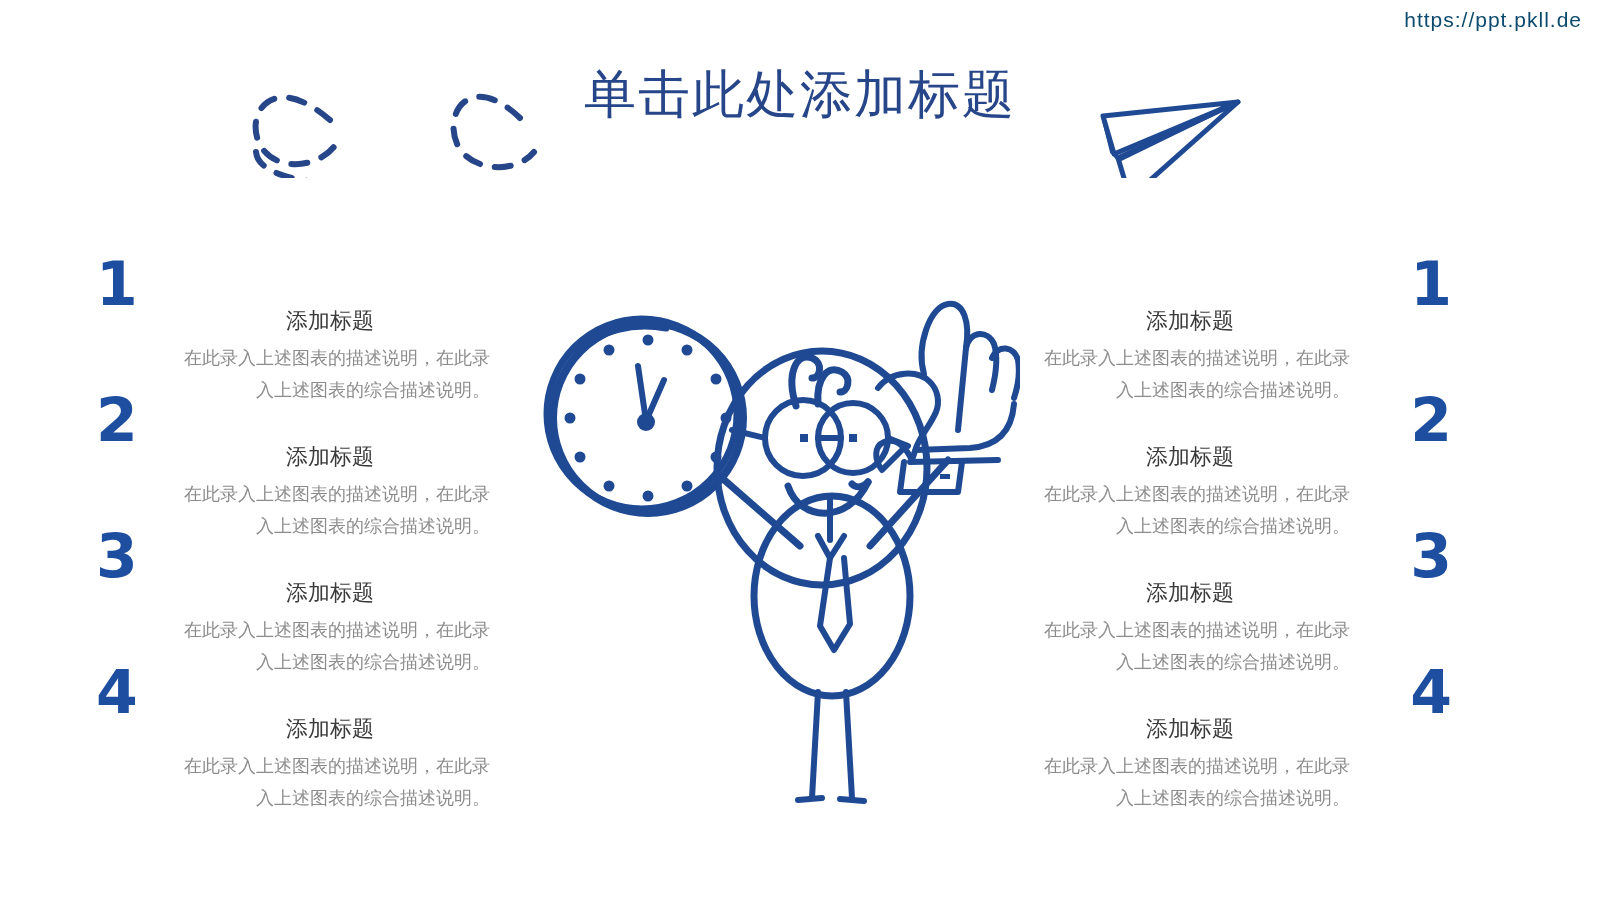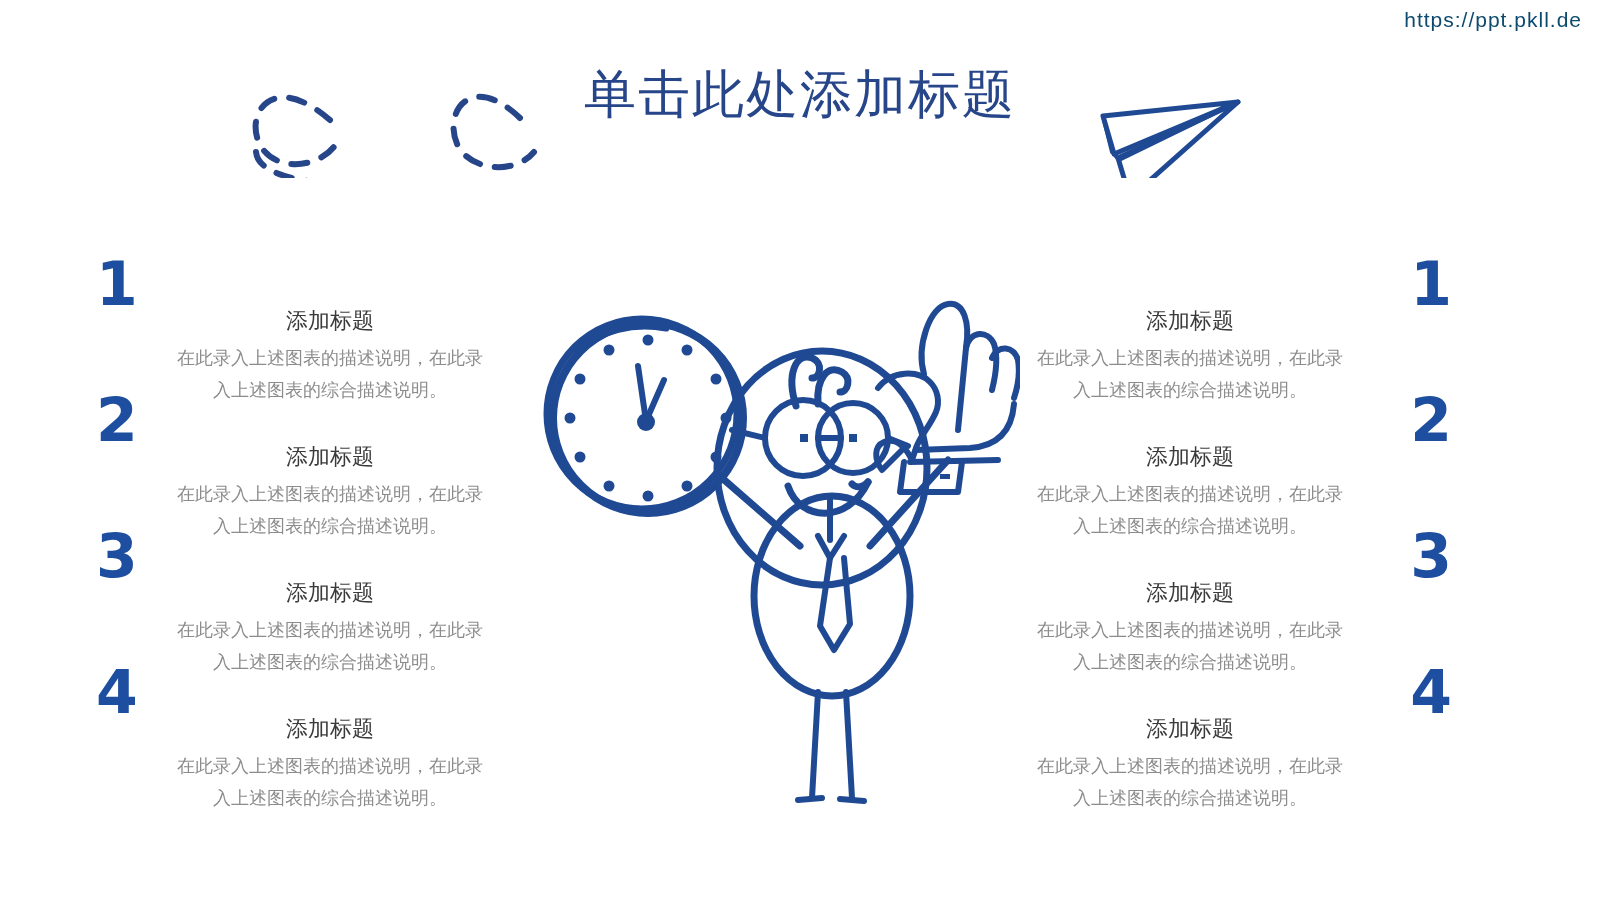--- a/index.html
+++ b/index.html
@@ -96,21 +96,21 @@
     line-height: 30px;
     color: #3a3a3a;
     text-align: center;
     font-family: "Liberation Sans", "DejaVu Sans", sans-serif;
     margin-bottom: 6px;
   }
   .item-body {
     font-size: 18px;
     line-height: 32px;
     color: #8c8c8c;
-    text-align: center;
+    text-align: right;
     font-family: "Liberation Serif", "DejaVu Serif", serif;
   }
 
   
   .illustration {
     position: absolute;
     left: 500px;
     top: 278px;
   }
 

